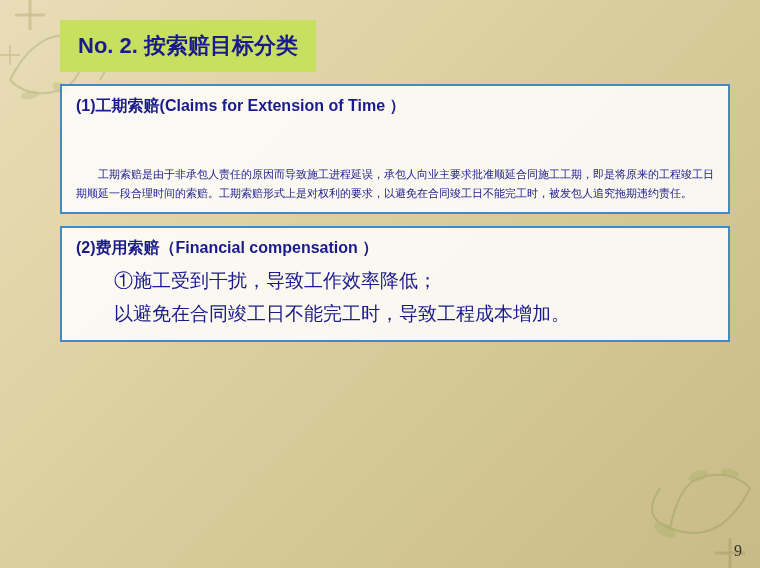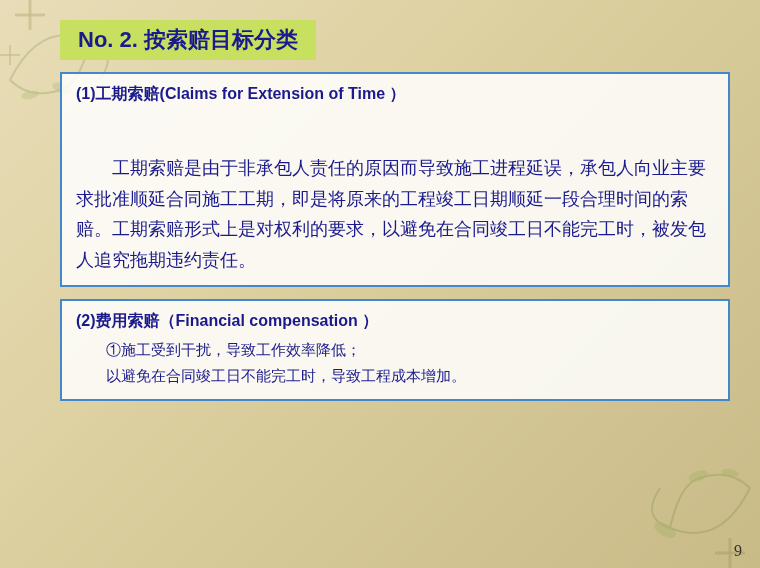--- a/index.html
+++ b/index.html
@@ -25,21 +25,21 @@
       position: absolute;
       top: 20px;
       left: 60px;
       right: 30px;
       bottom: 20px;
     }
 
     .title-box {
       background: #c8e060;
       display: inline-block;
-      padding: 5px 18px;
+      padding: 11px 18px;
       margin-bottom: 12px;
       border: none;
     }
 
     .title-text {
       font-size: 22px;
       font-weight: bold;
       color: #1a1a8c;
       font-family: "SimHei", "黑体", sans-serif;
     }
@@ -53,29 +53,29 @@
 
     .section-header {
       font-size: 16px;
       font-weight: bold;
       color: #1a1a8c;
       margin-bottom: 6px;
       font-family: "SimHei", "黑体", sans-serif;
     }
 
     .section-body {
-      font-size: 18px;
+      font-size: 11px;
       color: #1a1a8c;
       line-height: 1.7;
       text-indent: 2em;
       margin-top: 48px;
     }
 
     .list-item {
-      font-size: 15px;
+      font-size: 19px;
       color: #1a1a8c;
       line-height: 1.7;
       margin-left: 2em;
     }
 
     .page-number {
       position: absolute;
       bottom: 8px;
       right: 18px;
       font-size: 16px;

